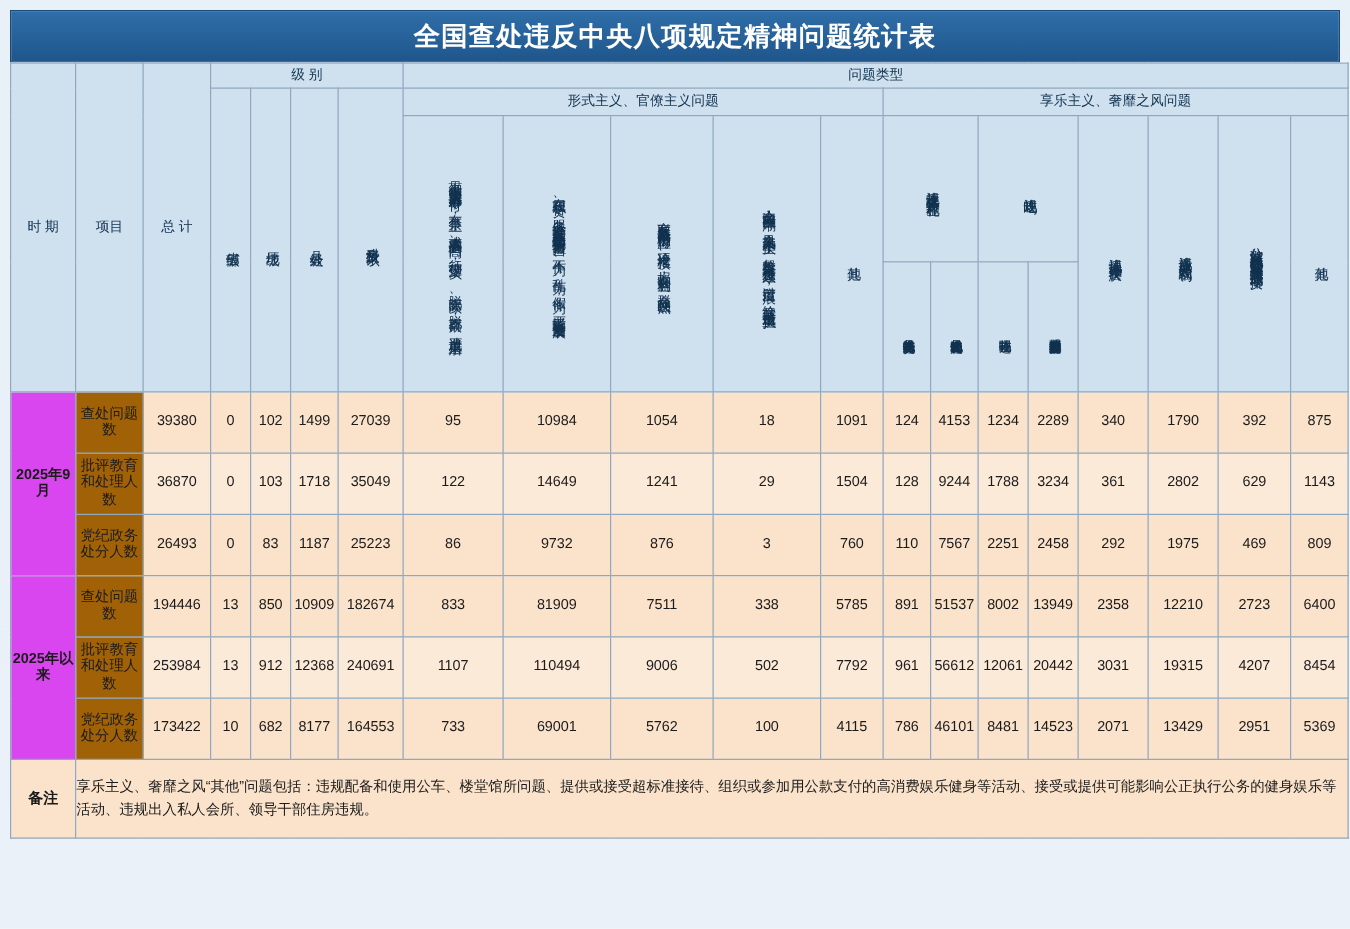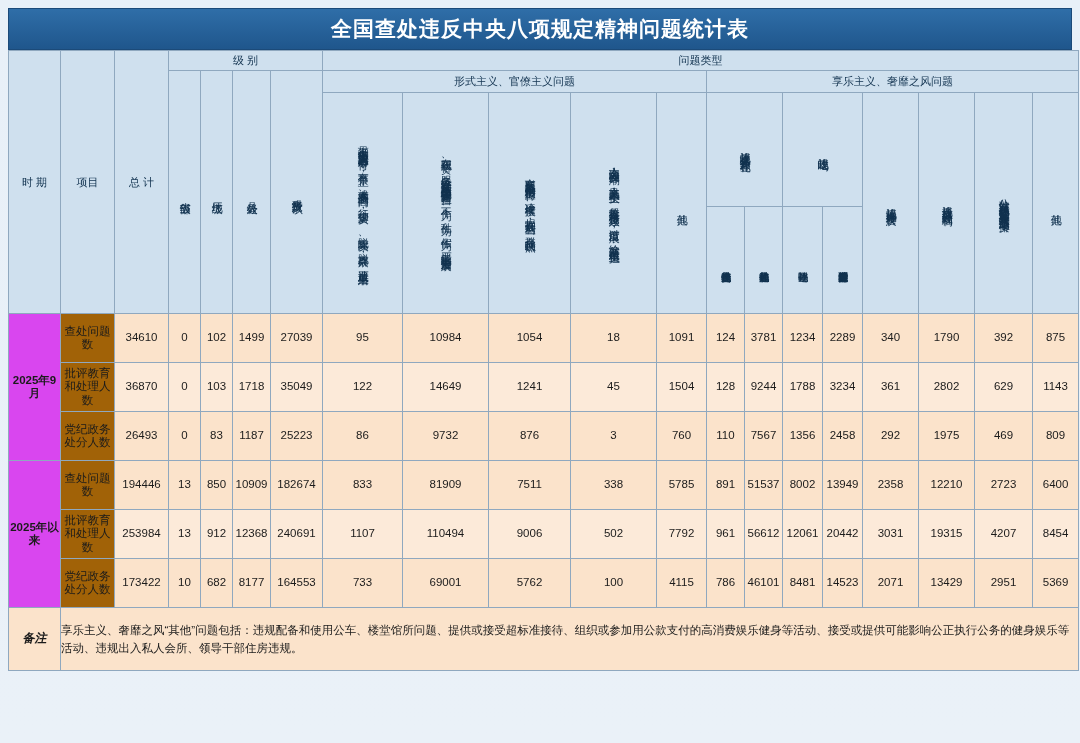--- a/index.html
+++ b/index.html
@@ -70,21 +70,21 @@
   .body-row td.period{background:#d946ef;font-weight:bold;}
   .body-row td.item{background:#a16207;}
   .row-alt td{background:#fcead9;}
   .period-cell{font-size:11.5px;}
   .item-cell{font-size:11.5px;}
   .num{font-size:11.5px;}
   .remark-row td{
     background:#fbe3cb;
     height:54px;
   }
-  .remark-label{font-size:12px;font-weight:bold;font-style:italic;}
+  .remark-label{font-size:12px;font-weight:bold;}
   .remark-text{
     text-align:left;
     padding:4px 0;
     font-size:11.5px;
     line-height:1.6;
     text-indent:0;
   }
   .footer{
     margin-top:0;
     height:26px;
@@ -168,50 +168,50 @@
     <tr>
       <th><span class="vert-small">违规收送名贵特产类礼品</span></th>
       <th><span class="vert-small">违规收送礼金和其他礼品</span></th>
       <th><span class="vert-small">违规公款吃喝</span></th>
       <th><span class="vert-small">违规接受管理和服务对象宴请</span></th>
     </tr>
 
     <tr class="body-row">
       <td class="period period-cell" rowspan="3">2025年9月</td>
       <td class="item item-cell">查处问题数</td>
-      <td class="num">34610</td>
+      <td class="num">39380</td>
       <td class="num">0</td>
       <td class="num">102</td>
       <td class="num">1499</td>
       <td class="num">27039</td>
       <td class="num">95</td>
       <td class="num">10984</td>
       <td class="num">1054</td>
       <td class="num">18</td>
       <td class="num">1091</td>
       <td class="num">124</td>
-      <td class="num">3781</td>
+      <td class="num">4153</td>
       <td class="num">1234</td>
       <td class="num">2289</td>
       <td class="num">340</td>
       <td class="num">1790</td>
       <td class="num">392</td>
       <td class="num">875</td>
     </tr>
     <tr class="body-row row-alt">
       <td class="item item-cell">批评教育和处理人数</td>
       <td class="num">36870</td>
       <td class="num">0</td>
       <td class="num">103</td>
       <td class="num">1718</td>
       <td class="num">35049</td>
       <td class="num">122</td>
       <td class="num">14649</td>
       <td class="num">1241</td>
-      <td class="num">45</td>
+      <td class="num">29</td>
       <td class="num">1504</td>
       <td class="num">128</td>
       <td class="num">9244</td>
       <td class="num">1788</td>
       <td class="num">3234</td>
       <td class="num">361</td>
       <td class="num">2802</td>
       <td class="num">629</td>
       <td class="num">1143</td>
     </tr>
@@ -222,21 +222,21 @@
       <td class="num">83</td>
       <td class="num">1187</td>
       <td class="num">25223</td>
       <td class="num">86</td>
       <td class="num">9732</td>
       <td class="num">876</td>
       <td class="num">3</td>
       <td class="num">760</td>
       <td class="num">110</td>
       <td class="num">7567</td>
-      <td class="num">1356</td>
+      <td class="num">2251</td>
       <td class="num">2458</td>
       <td class="num">292</td>
       <td class="num">1975</td>
       <td class="num">469</td>
       <td class="num">809</td>
     </tr>
 
     <tr class="body-row">
       <td class="period period-cell" rowspan="3">2025年以来</td>
       <td class="item item-cell">查处问题数</td>

